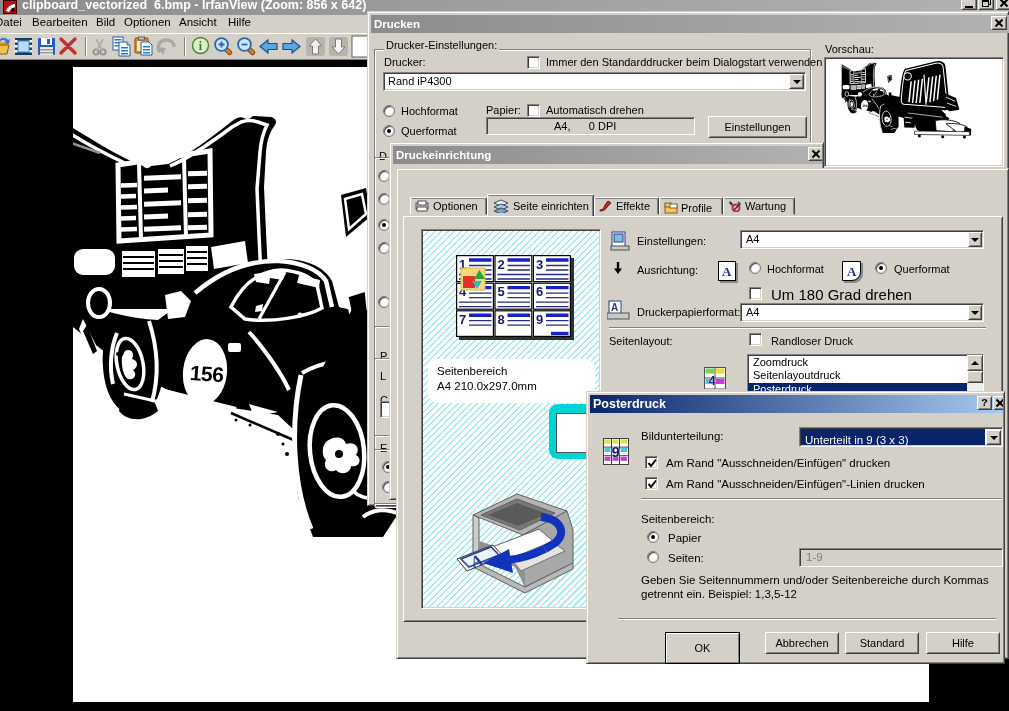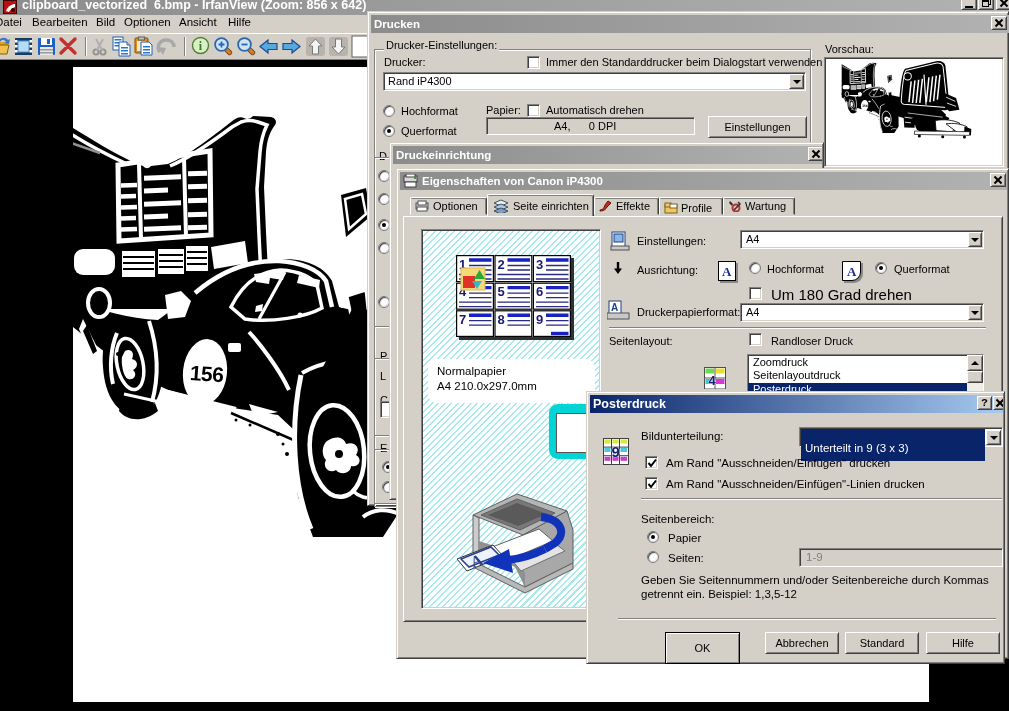--- a/index.html
+++ b/index.html
@@ -230,32 +230,20 @@
 
 <div class="win" id="druckein" style="left:389px;top:142px;width:435px;height:358px">
   <div class="tbar tinact" style="width:429px">Druckeinrichtung
     <div class="btn cap" style="left:415px;top:1px">
         <div class="xg"></div>
       </div>
   </div>
 </div>
 
 <div class="win" id="eigen" style="left:396px;top:168px;width:613px;height:491px">
-  <div class="tbar tinact" style="width:607px">
-    <svg width="16" height="14" style="margin-right:3px">
-        <rect x="1" y="2" width="13" height="6" fill="#d8d8d8" stroke="#404040"></rect>
-        <rect x="3" y="0" width="9" height="3" fill="#fff" stroke="#404040"></rect>
-        <rect x="2" y="8" width="11" height="5" fill="#fff" stroke="#404040"></rect>
-        <rect x="11" y="3" width="2" height="2" fill="#30a030"></rect>
-      </svg>
-    Eigenschaften von Canon iP4300
-    <div class="btn cap" style="left:590px;top:1px">
-        <div class="xg"></div>
-      </div>
-  </div>
 
   <div class="abs" id="tabs" style="left:6px;top:28px;width:600px;height:20px;font-size:11px">
     <div class="abs" style="left:7px;top:0;width:77px;height:18px;background:#d4d0c8;border:1px solid;border-color:#fff #404040 #d4d0c8 #fff;border-radius:2px 2px 0 0;display:flex;align-items:center;padding-left:4px;box-shadow:inset -1px 1px 0 #808080">
         <svg width="15" height="12">
           <rect x="1" y="3" width="12" height="6" fill="#c8c8c8" stroke="#505050"></rect>
           <rect x="3" y="1" width="8" height="4" fill="#fff" stroke="#505050"></rect>
           <rect x="2" y="7" width="10" height="4" fill="#fff" stroke="#505050"></rect>
         </svg>
         <span style="margin-left:3px">Optionen</span>
       </div>
@@ -342,21 +330,21 @@
           <rect x="5" y="13" width="24" height="22" fill="#f5d878" stroke="#d8b850"></rect>
           <rect x="7" y="21" width="12" height="12" fill="#e03028"></rect>
           <path d="M18 24 L23.5 15 L29 24 Z" fill="#28a838"></path>
           <path d="M16 26 L26 26 L21 34 Z" fill="#30b8c8"></path>
         </g>
       </svg>
     </div>
   </div>
 
   <div class="abs" style="left:31px;top:190px;width:167px;height:44px;background:#fff;border-radius:9px;font-size:11.5px">
-    <div style="margin:6px 0 0 9px">Normalpapier</div>
+    <div style="margin:6px 0 0 9px">Seitenbereich</div>
     <div style="margin:3px 0 0 9px">A4 210.0x297.0mm</div>
   </div>
 
   <div class="abs" style="left:152px;top:235px;width:58px;height:55px;background:#00d4d4;border-radius:9px">
     <div class="abs" style="left:7px;top:9px;width:43px;height:40px;background:#fff;border:1px solid #555"></div>
   </div>
 
   <svg width="140" height="120" style="position:absolute;left:52px;top:316px" viewBox="0 0 140 120">
 
     <path d="M24 30 L68 9 L118 26 L74 50 Z" fill="#b4b4b4" stroke="#606060"></path>
@@ -466,21 +454,21 @@
       <rect x="1.5" y="10" width="6" height="4" fill="#48c8d8"></rect>
         <rect x="17.5" y="10" width="6.5" height="4" fill="#48c8d8"></rect>
       <rect x="1.5" y="18.8" width="6" height="4" fill="#c840c8"></rect>
         <rect x="9.5" y="18.8" width="6" height="4" fill="#c840c8"></rect>
         <rect x="17.5" y="18.8" width="6.5" height="4" fill="#c840c8"></rect>
     </g>
     <text x="8.5" y="19" font-family="Liberation Sans" font-size="15" font-weight="bold" fill="#1a2070" stroke="#f0f0f0" stroke-width="0.7" paint-order="stroke">9</text>
   </svg>
   <div class="lbl" style="left:54px;top:38px;font-size:11.5px">Bildunterteilung:</div>
   <div class="sunk" style="left:212px;top:35px;width:204px;height:20px"></div>
-  <div class="abs" style="left:214px;top:37px;width:184px;height:32px;background:#0a246a;color:#fff;font-size:11.5px;padding:13px 0 0 4px">Unterteilt in 9 (3 x 3)</div>
+  <div class="abs" style="left:214px;top:37px;width:184px;height:16px;background:#0a246a;color:#fff;font-size:11.5px;padding:5px 0 0 4px">Unterteilt in 9 (3 x 3)</div>
   <div class="dd" style="left:399px;top:38px;width:15px;height:15px"></div>
   <div class="cb" style="left:58px;top:64px">
       <svg width="11" height="11">
         <path d="M1.5 5 L4 8 L9 1.5" stroke="#000" stroke-width="2" fill="none"></path>
       </svg>
     </div>
   <div class="lbl" style="left:79px;top:65px;font-size:11.5px">Am Rand "Ausschneiden/Einfügen" drucken</div>
   <div class="cb" style="left:58px;top:85px">
       <svg width="11" height="11">
         <path d="M1.5 5 L4 8 L9 1.5" stroke="#000" stroke-width="2" fill="none"></path>

